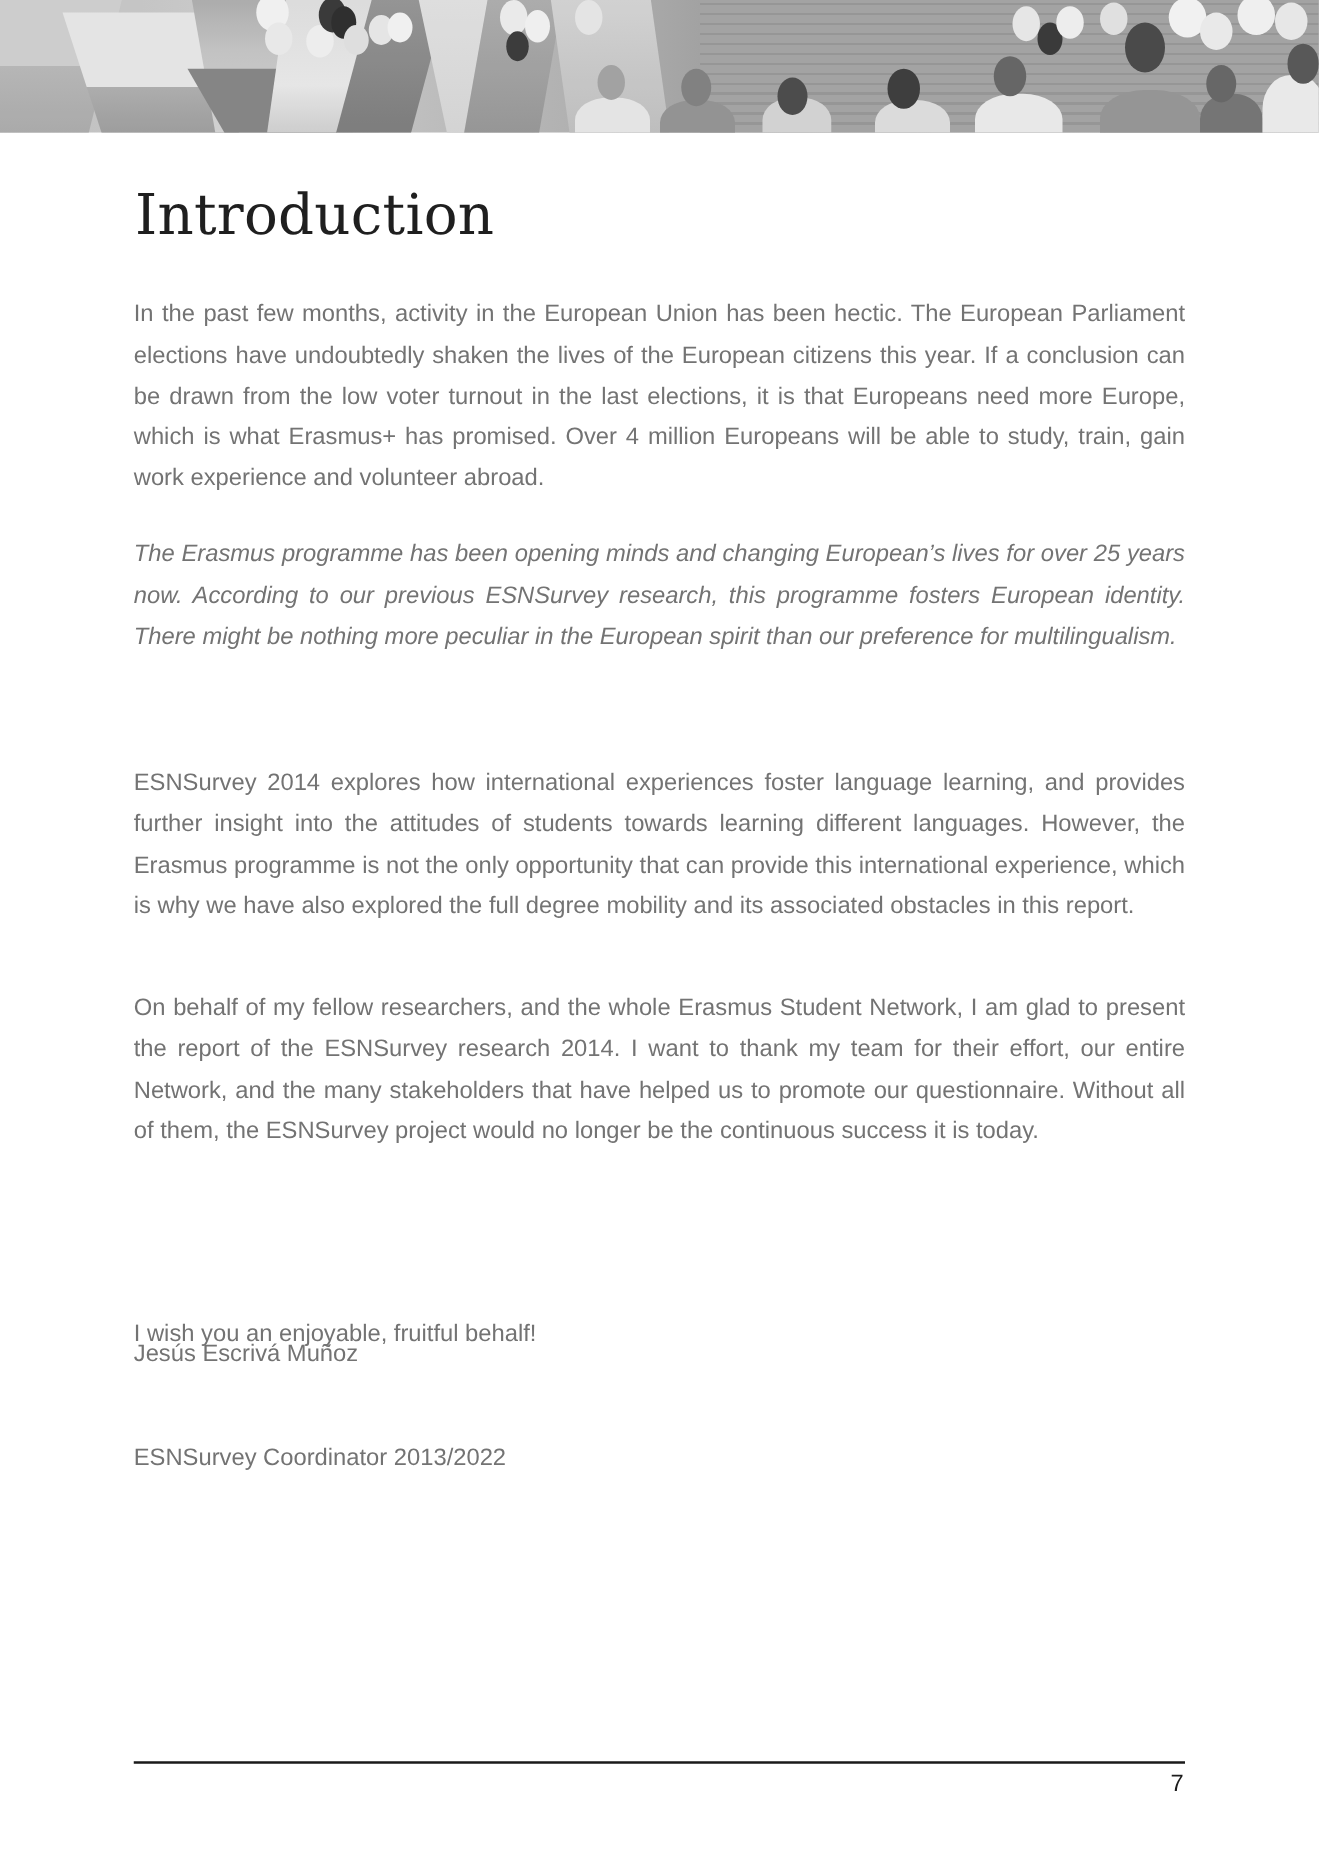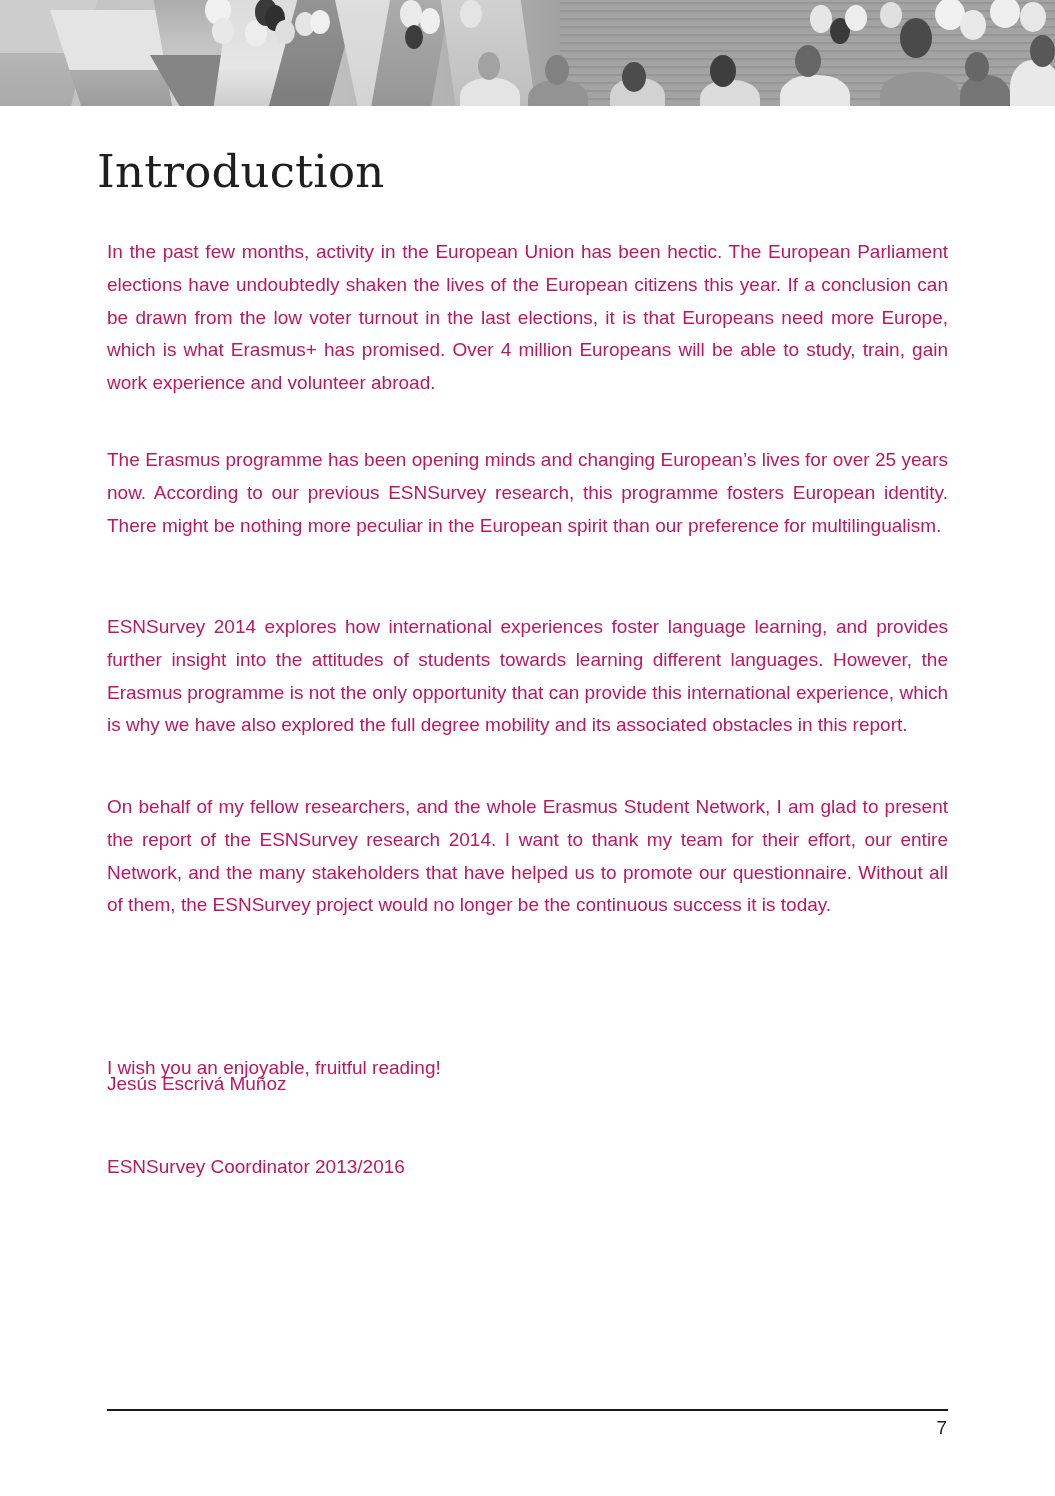--- a/index.html
+++ b/index.html
@@ -53,42 +53,42 @@
       border-radius: 50%;
     }
     .banner-fade {
       position: absolute; left: 0; top: 0; width: 100%; height: 100%;
       background: rgba(255,255,255,0.08);
     }
 
     
     .page-title {
       position: absolute;
-      left: 97px;
+      left: 108px;
       top: 140px;
       margin: 0;
       font-family: "DejaVu Serif", serif;
       font-weight: normal;
       font-size: 45px;
       letter-spacing: 0.2px;
       color: #1f1f1f;
       line-height: 64px;
     }
     .body-text {
       position: absolute;
       left: 107px;
       width: 841px;
       font-size: 19px;
       line-height: 32.8px;
       text-align: justify;
       margin: 0;
-      color: #be185d;
+      color: #737373;
     }
     .p1 { top: 236px; }
-    .p2 { top: 444px; }
+    .p2 { top: 428px; font-style: italic; }
     .p3 { top: 595px; margin-top: 16px; }
     .p4 { top: 791px; }
     .closing { top: 1052px; }
     .sig-name { top: 1068px; }
     .sig-role { top: 1151px; }
     .single-line { text-align: left; white-space: nowrap; }
 
     .footer-rule {
       position: absolute;
       left: 107px;
@@ -163,18 +163,18 @@
   <div class="banner-fade"></div>
 </div>
 
 <h1 class="page-title">Introduction</h1>
 
 <p class="body-text p1">In the past few months, activity in the European Union has been hectic. The European Par­liament elections have undoubtedly shaken the lives of the European citizens this year. If a conclusion can be drawn from the low voter turnout in the last elections, it is that Europeans need more Europe, which is what Erasmus+ has promised. Over 4 million Europeans will be able to study, train, gain work experience and volunteer abroad.</p>
 <p class="body-text p2">The Erasmus programme has been opening minds and changing European’s lives for over 25 years now. According to our previous ESNSurvey research, this programme fosters European identity. There might be nothing more peculiar in the European spirit than our preference for multilingualism.</p>
 <p class="body-text p3">ESNSurvey 2014 explores how international experiences foster language learning, and pro­vides further insight into the attitudes of students towards learning different languages. However, the Erasmus programme is not the only opportunity that can provide this interna­tional experience, which is why we have also explored the full degree mobility and its associ­ated obstacles in this report.</p>
 <p class="body-text p4">On behalf of my fellow researchers, and the whole Erasmus Student Network, I am glad to present the report of the ESNSurvey research 2014. I want to thank my team for their effort, our entire Network, and the many stakeholders that have helped us to promote our ques­tionnaire. Without all of them, the ESNSurvey project would no longer be the continuous success it is today.</p>
 
-<p class="body-text closing single-line">I wish you an enjoyable, fruitful reading!</p>
+<p class="body-text closing single-line">I wish you an enjoyable, fruitful behalf!</p>
 <p class="body-text sig-name single-line">Jesús Escrivá Muñoz</p>
-<p class="body-text sig-role single-line">ESNSurvey Coordinator 2013/2016</p>
+<p class="body-text sig-role single-line">ESNSurvey Coordinator 2013/2022</p>
 
 <div class="footer-rule"></div>
 <div class="page-number">7</div>
 
 </body></html>

